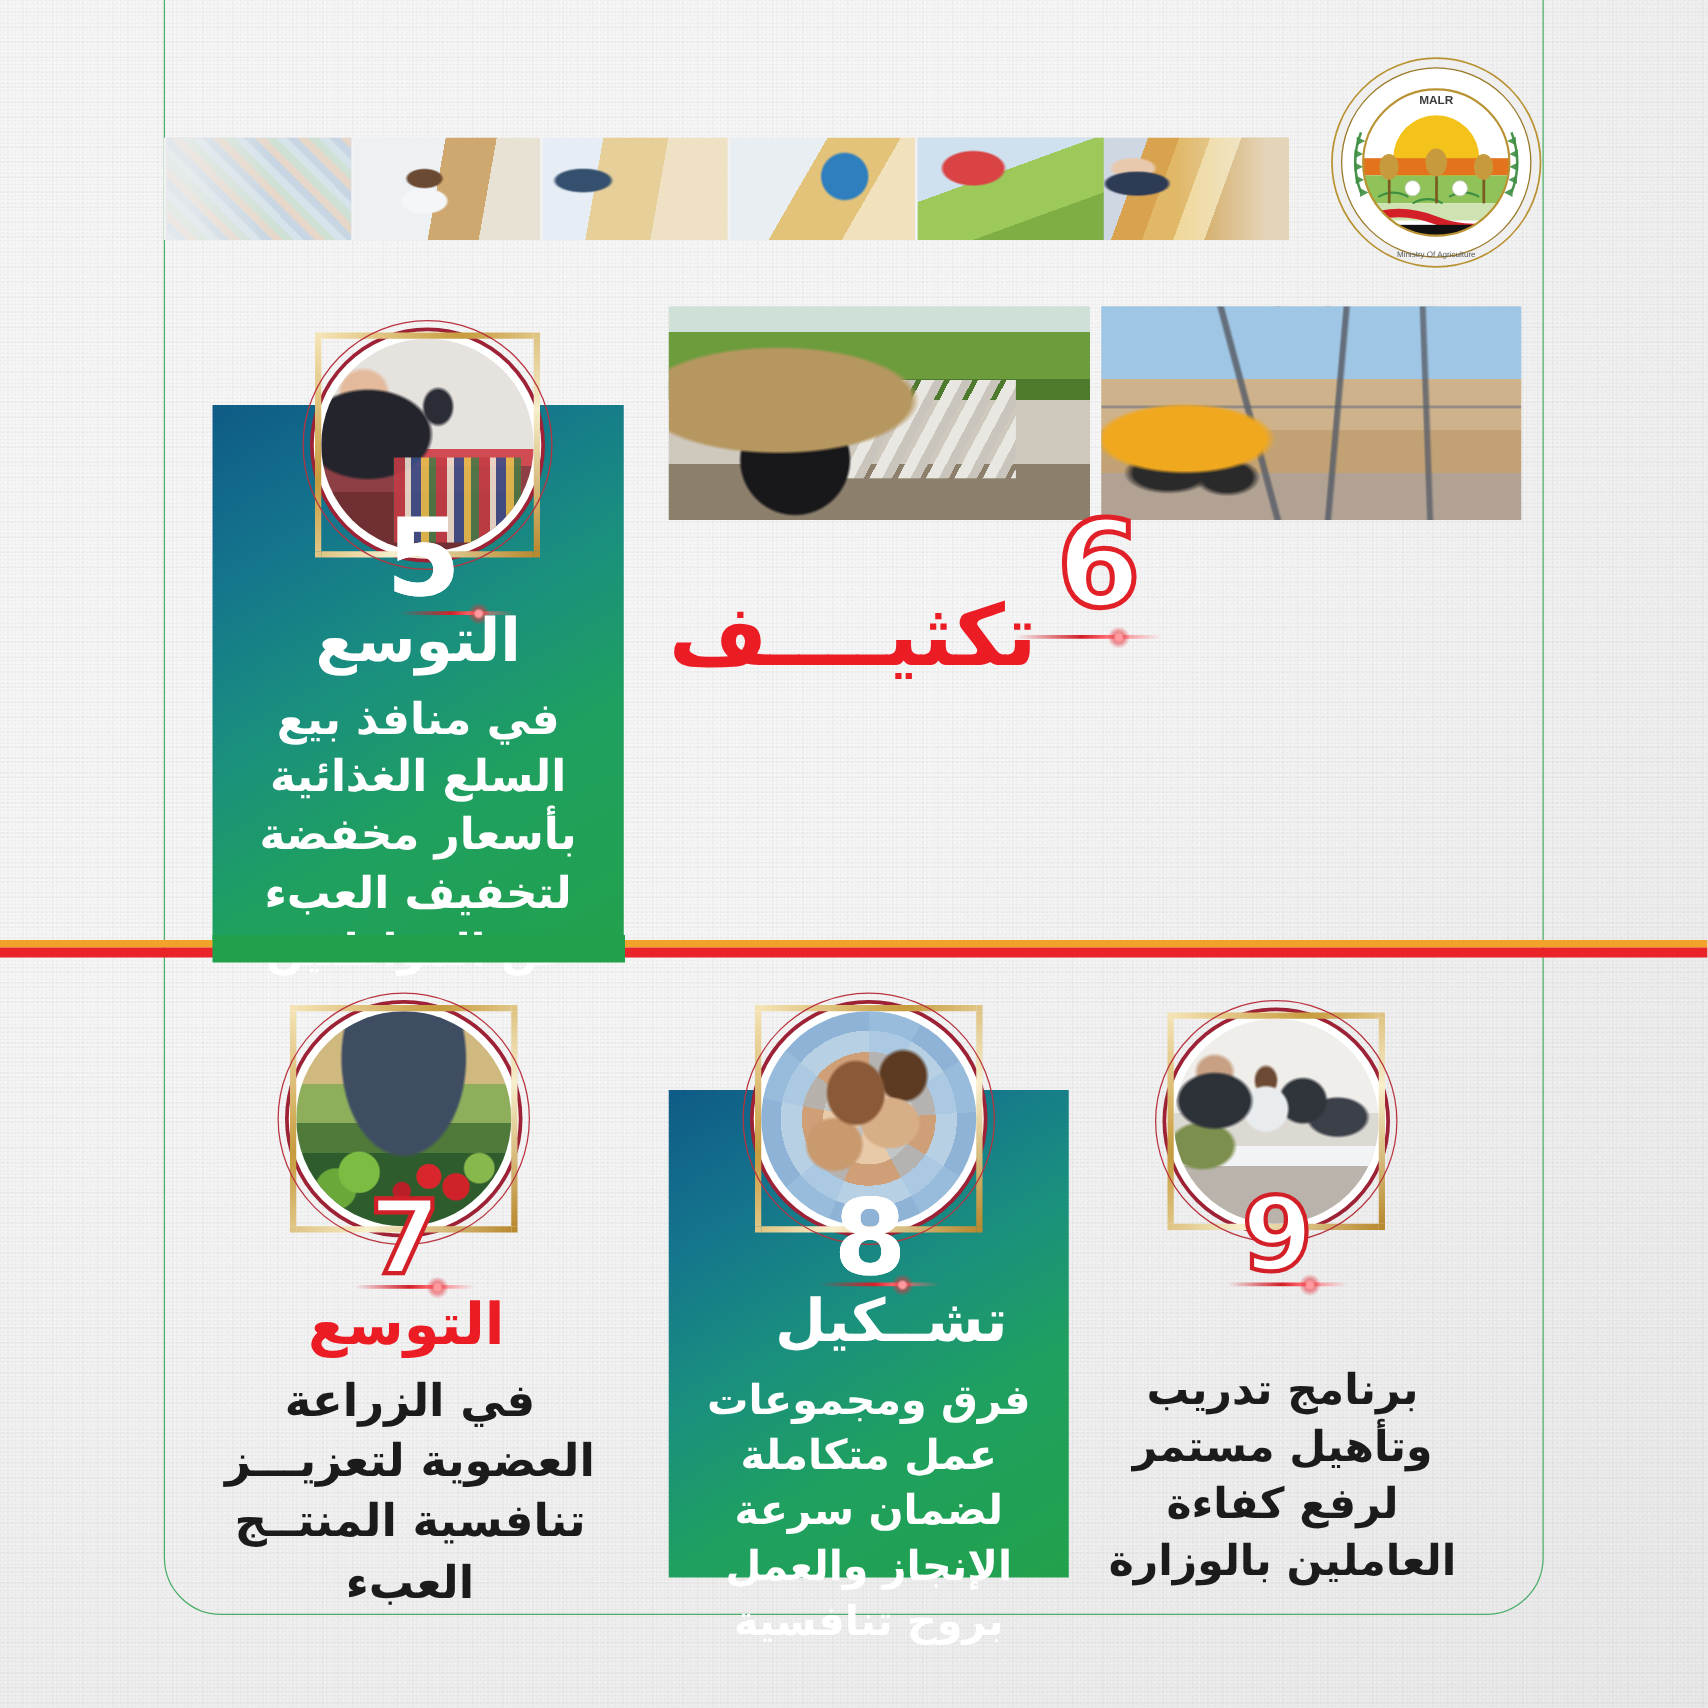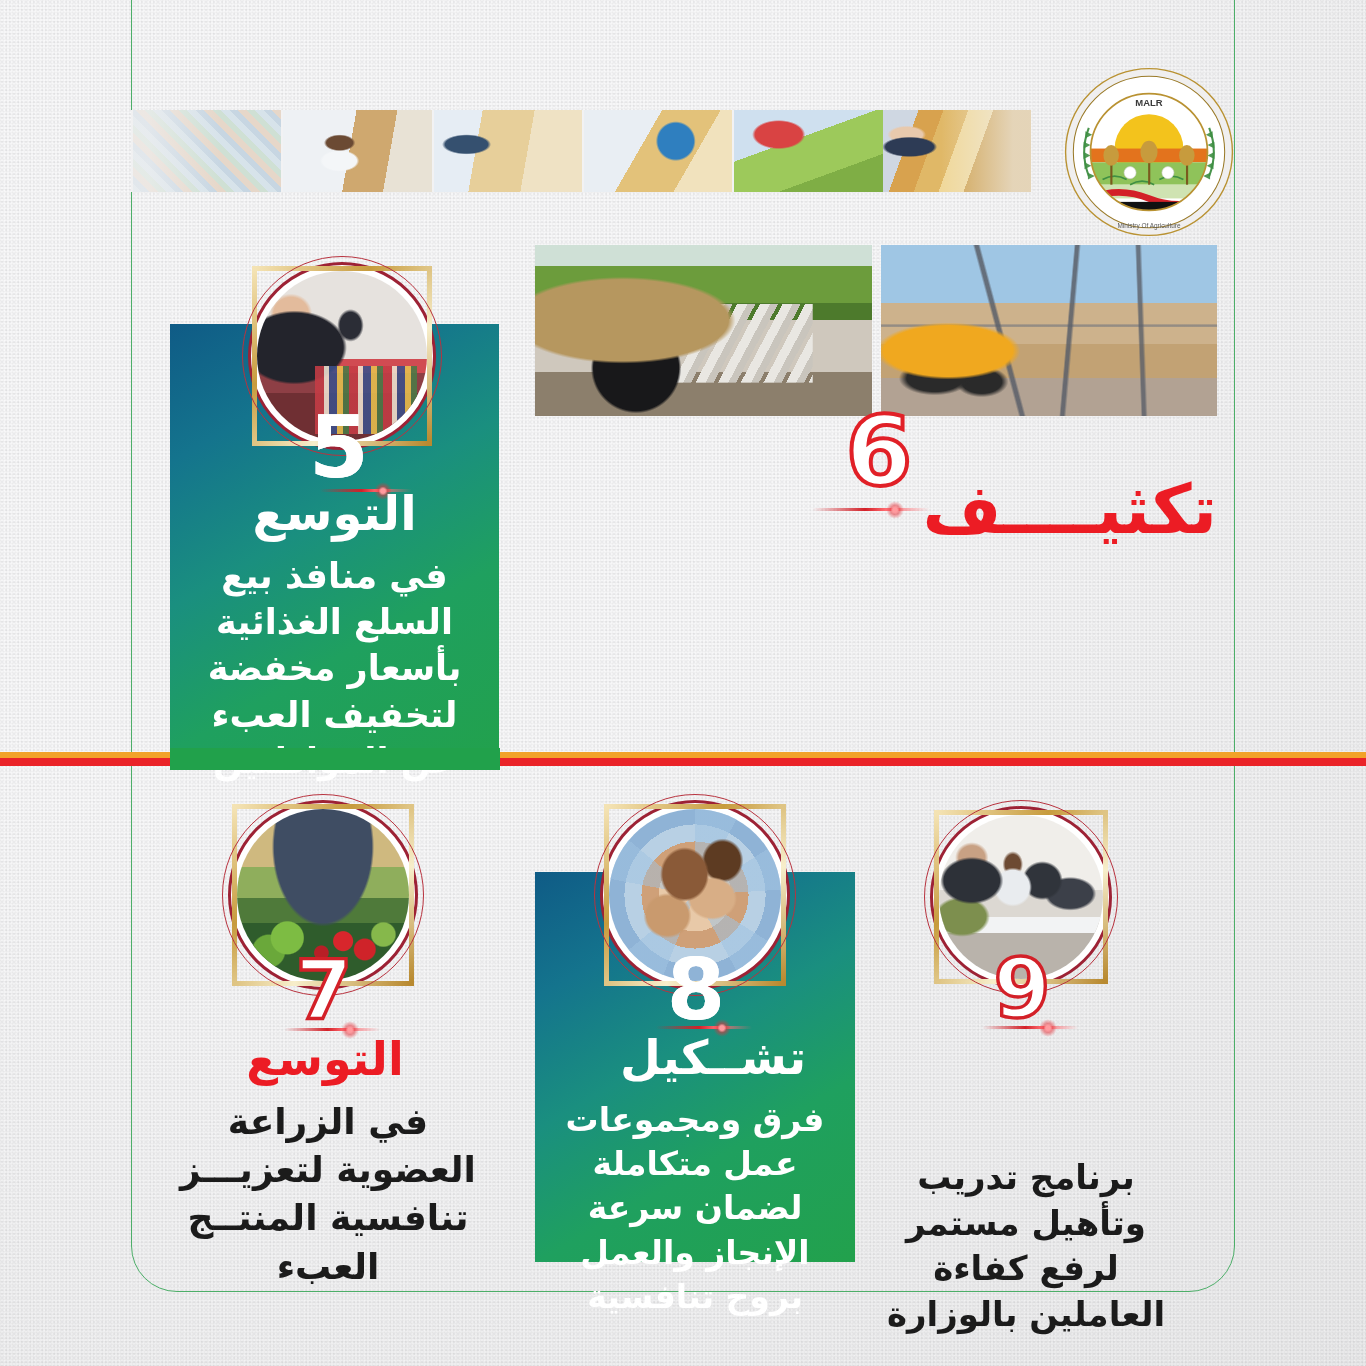--- a/index.html
+++ b/index.html
@@ -63,21 +63,21 @@
      linear-gradient(100deg,#eef1f4 0 45%, #cfa86f 45% 70%, #e8e2d5 70% 100%);}
   .cell-f{background:
      repeating-linear-gradient(45deg,#d7e3ea 0 6px,#c7d6e2 6px 12px,#e6d7c9 12px 18px,#cfe0d4 18px 24px),
      linear-gradient(#dde,#dde);}
   .hs-cell + .hs-cell{border-left:2px solid #f2f2f3;}
   .strip-fade{position:absolute;inset:0;
      background:linear-gradient(to right, rgba(240,240,241,.65) 0 2%, rgba(255,255,255,0) 10% 90%, rgba(240,240,241,.65) 98% 100%);}
 
   
   .logo{
-    position:absolute;left:1063px;top:66px;width:172px;height:172px;
+    position:absolute;left:1063px;top:44px;width:172px;height:172px;
   }
   .logo svg{display:block;width:100%;height:100%;}
 
   
   .divider{position:absolute;left:0;top:752px;width:1366px;height:14px;}
   .divider .orange{position:absolute;left:0;top:0;width:100%;height:6px;background:#f2a229;}
   .divider .red{position:absolute;left:0;top:6px;width:100%;height:8px;background:#ea2328;}
 
   
   .panel{position:absolute;box-sizing:border-box;}
@@ -193,21 +193,21 @@
   .lead-red{color:#ec1c24;}
   .body{
     position:absolute;text-align:center;font-weight:700;line-height:1.3;
   }
   .body-white{color:#ffffff;}
   .body-dark{color:#1b1b1b;}
 
   
   .c6-lead{
     position:absolute;left:535px;top:470px;width:682px;
-    text-align:right;color:#ec1c24;font-weight:700;font-size:68px;letter-spacing:4px;
+    text-align:left;color:#ec1c24;font-weight:700;font-size:68px;letter-spacing:4px;
   }
   .c6-body{
     position:absolute;left:535px;top:575px;width:682px;
     text-align:center;color:#141414;font-weight:700;font-size:47px;line-height:1.32;letter-spacing:1px;
   }
 </style>
 </head>
 <body>
 
 <div id="page">
@@ -341,15 +341,15 @@
   <div class="body body-white" style="left:541px;top:1098px;width:308px;font-size:33px;line-height:1.34;">فرق ومجموعات عمل متكاملة لضمان سرعة الإنجاز والعمل بروح تنافسية</div>
 
   <div class="circ" style="left:930px;top:806px;width:182px;height:182px;">
     <div class="ring"></div>
     <div class="photo ph-train">
         <div class="bits"></div>
       </div>
   </div>
   <div class="num num-outline" style="left:990px;top:948px;width:62px;text-align:center;color:#fff;-webkit-text-stroke:3.4px #d32028;font-size:82px;">9</div>
   <div class="spark" style="left:982px;top:1026px;width:96px;"></div>
-  <div class="body body-dark" style="left:876px;top:1155px;width:300px;font-size:34px;line-height:1.34;">برنامج تدريب وتأهيل مستمر لرفع كفاءة العاملين بالوزارة</div>
+  <div class="body body-dark" style="left:876px;top:1090px;width:300px;font-size:34px;line-height:1.34;">برنامج تدريب وتأهيل مستمر لرفع كفاءة العاملين بالوزارة</div>
 
 </div>
 
 </body></html>

